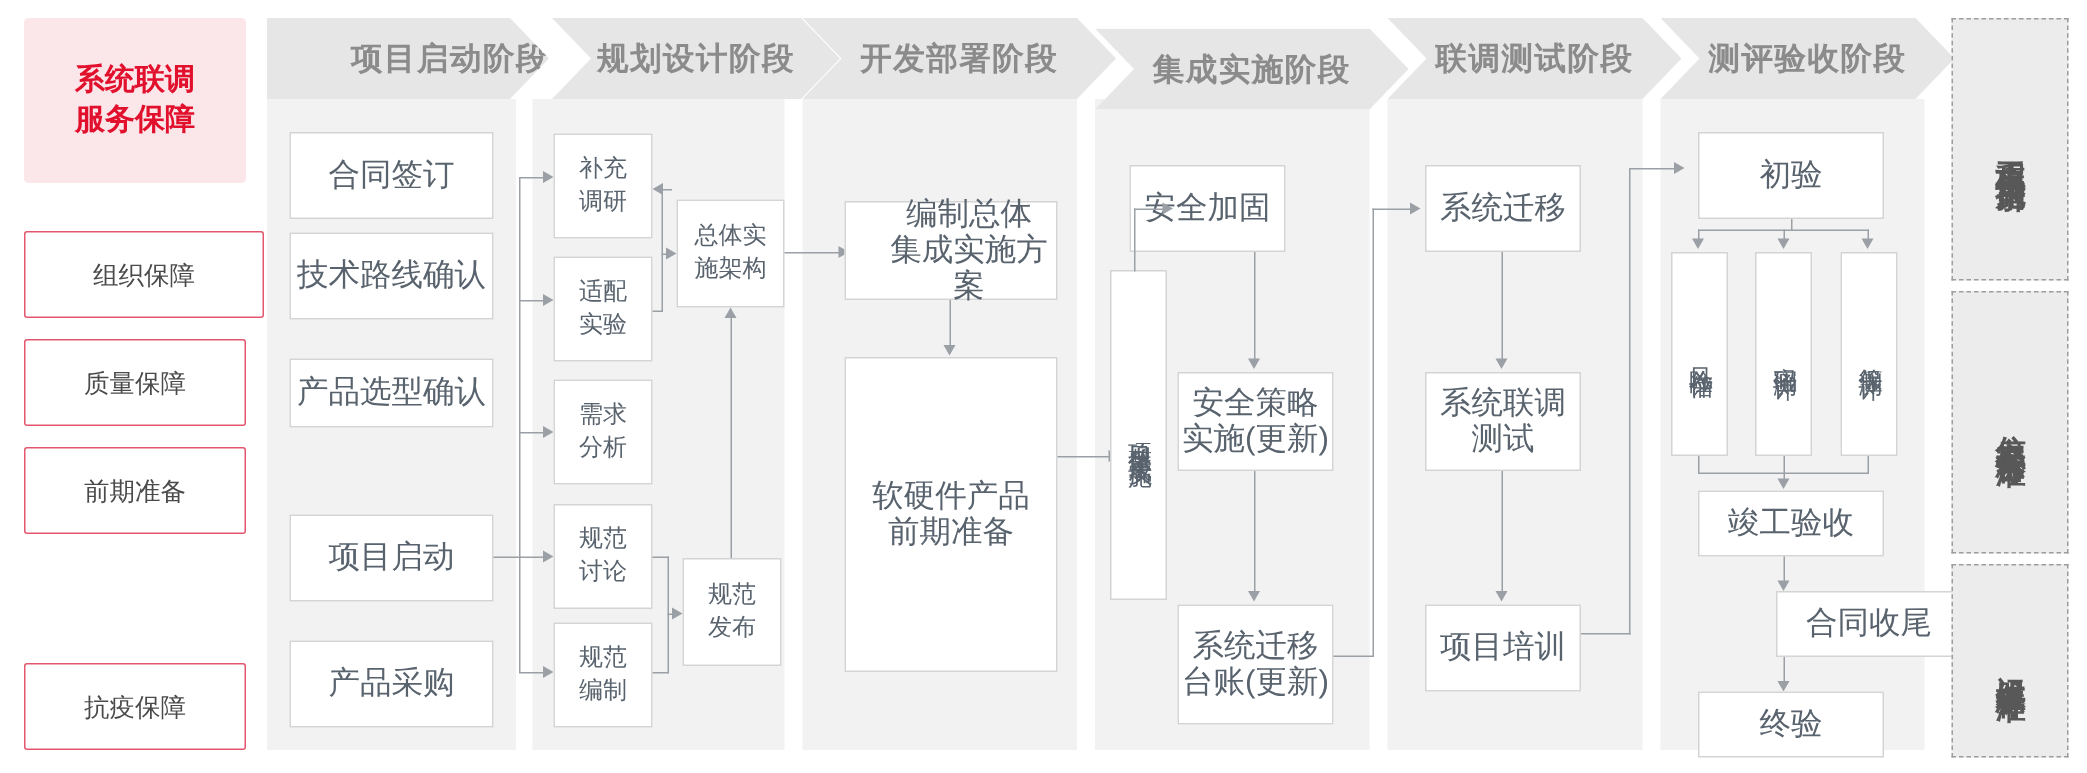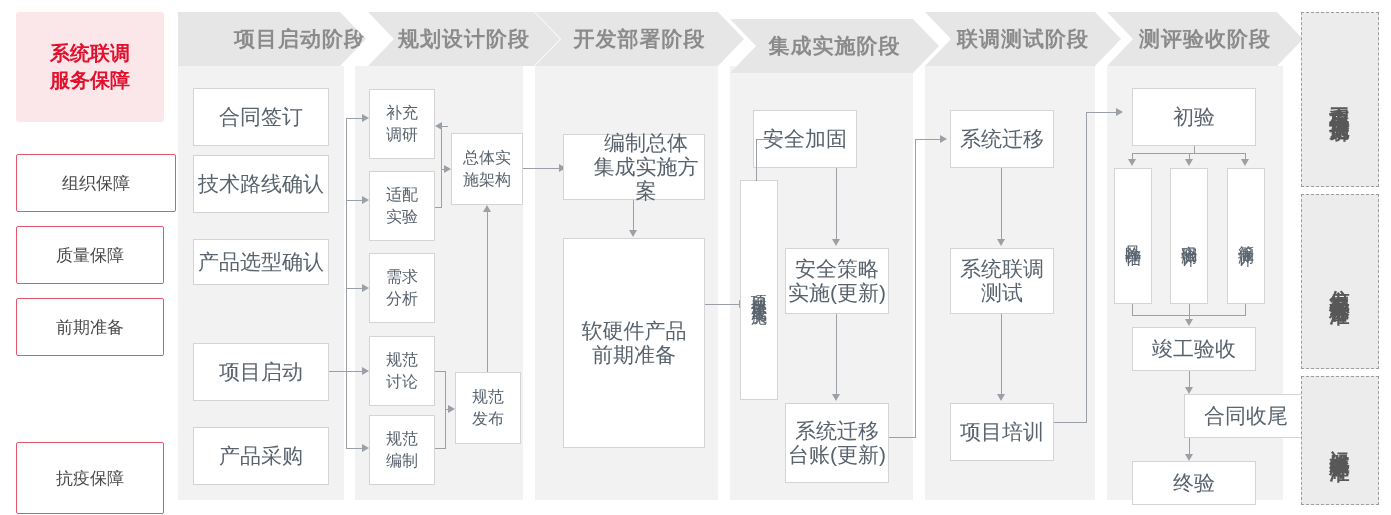--- a/index.html
+++ b/index.html
@@ -110,21 +110,21 @@
   <div class="abs guar-head" style="left:16px;top:12px;width:148px;height:110px;">
     <div>
       <span>系统联调</span>
       <span>服务保障</span>
     </div>
   </div>
 
   <div class="abs guar-box" style="left:16px;top:154px;width:160px;height:58px;">组织保障</div>
   <div class="abs guar-box" style="left:16px;top:226px;width:148px;height:58px;">质量保障</div>
   <div class="abs guar-box" style="left:16px;top:298px;width:148px;height:58px;">前期准备</div>
-  <div class="abs guar-box" style="left:16px;top:442px;width:148px;height:72px;">抗疫保障</div>
+  <div class="abs guar-box" style="left:16px;top:442px;width:148px;height:58px;">抗疫保障</div>
 
   <div class="abs stage-body" style="left:178px;top:66px;width:166px;height:434px;"></div>
   <div class="abs stage-body" style="left:355px;top:66px;width:168px;height:434px;"></div>
   <div class="abs stage-body" style="left:535px;top:66px;width:183px;height:434px;"></div>
   <div class="abs stage-body" style="left:730px;top:66px;width:183px;height:434px;"></div>
   <div class="abs stage-body" style="left:925px;top:66px;width:170px;height:434px;"></div>
   <div class="abs stage-body" style="left:1107px;top:66px;width:176px;height:434px;"></div>
 
   <div class="stage-head chev" style="left:178px;top:12px;width:188px;justify-content:flex-end;">
     <span>项目启动阶段</span>

